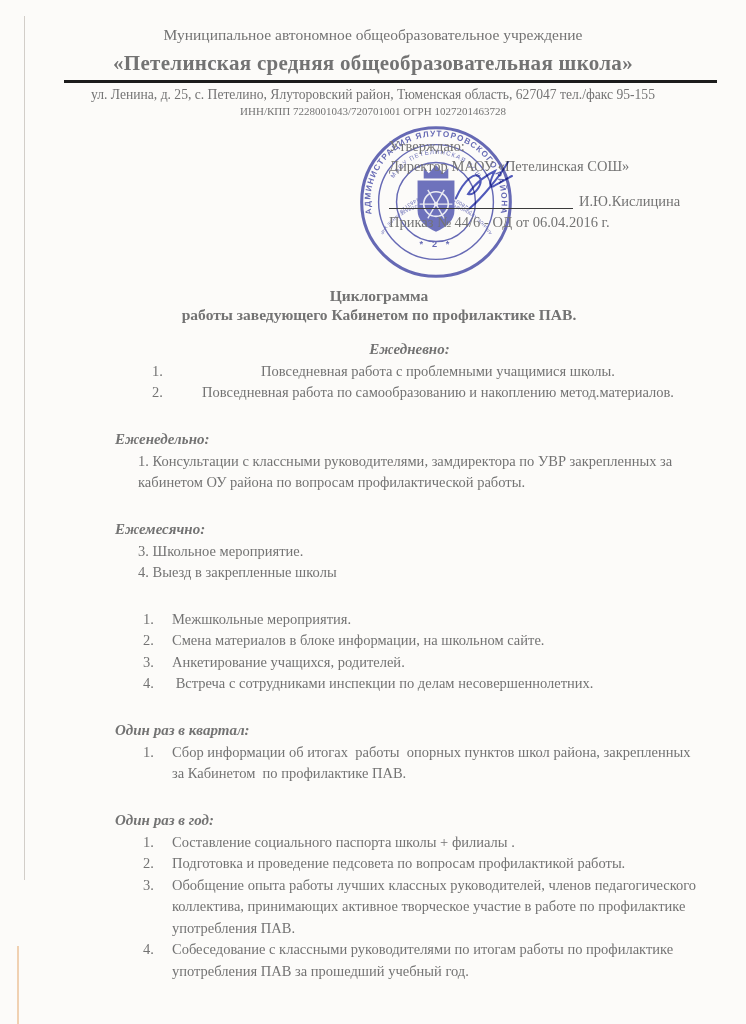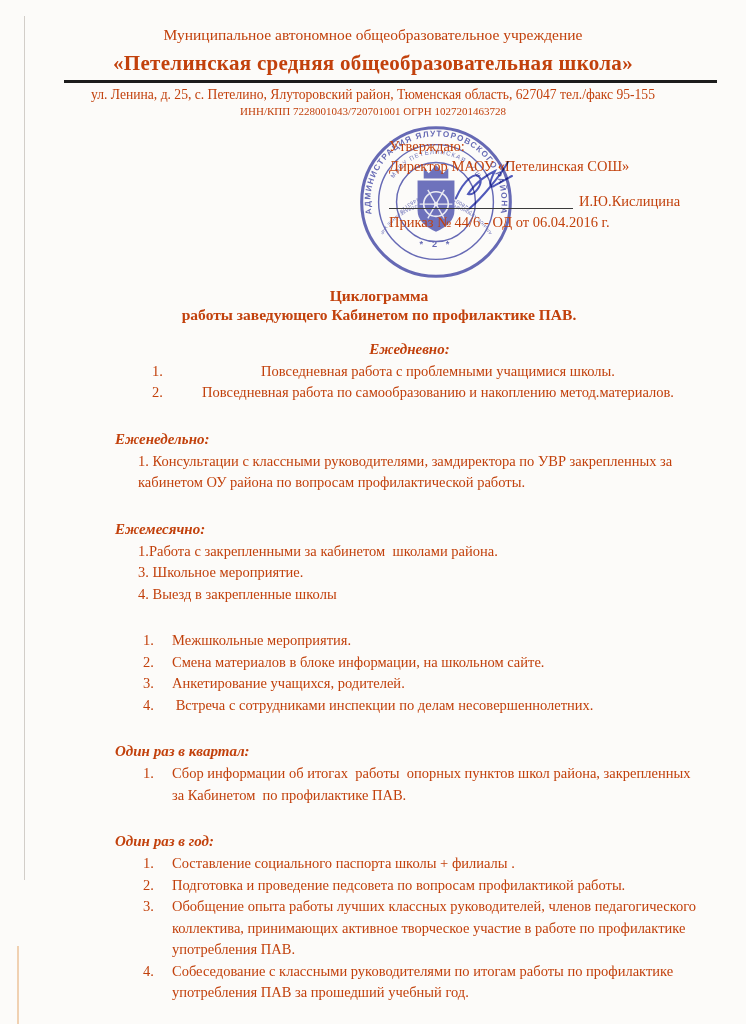--- a/index.html
+++ b/index.html
@@ -1,20 +1,20 @@
 <!DOCTYPE html>
 <html><head>
 <meta charset="utf-8">
 <style>
   html,body{margin:0;padding:0;background:#e9e7e4;}
   .page{
     position:relative;width:746px;height:1024px;margin:0 auto;
     background:#fcfbf9;overflow:hidden;
     font-family:"Liberation Serif","DejaVu Serif",serif;
-    color:#c2410c;
+    color:#737373;
   }
   .scan-line-left{position:absolute;left:24px;top:16px;width:1px;height:864px;background:rgba(175,170,162,.55);}
   .scan-line-corner{position:absolute;left:17px;bottom:0;width:2px;height:78px;background:rgba(228,168,108,.5);}
 
   
   .header{padding-top:25px;text-align:center;}
   .org-type{font-size:15.5px;line-height:20px;}
   .org-name{font-size:21px;font-weight:bold;line-height:30px;margin-top:3px;letter-spacing:.3px;}
   .header-rule{height:2.5px;background:#1c1c1c;margin:2px 29px 3px 64px;}
   .org-address{font-size:13.6px;line-height:17px;}
@@ -138,21 +138,20 @@
             <span class="num">2.</span>
             <span class="text">Повседневная работа по самообразованию и накоплению метод.материалов.</span>
           </div>
         </div>
         <div class="section">
           <div class="sec-heading">Еженедельно:</div>
           <div class="item block"><span class="text">1. Консультации с классными руководителями, замдиректора по УВР закрепленных за кабинетом ОУ района по вопросам профилактической работы.</span></div>
         </div>
         <div class="section">
           <div class="sec-heading">Ежемесячно:</div>
-          <div class="item block"><span class="text">1.Работа с закрепленными за кабинетом  школами района.</span></div>
           <div class="item block"><span class="text">3. Школьное мероприятие.</span></div>
           <div class="item block"><span class="text">4. Выезд в закрепленные школы</span></div>
         </div>
         <div class="section">
           <div class="item hang">
             <span class="num">1.</span>
             <span class="text">Межшкольные мероприятия.</span>
           </div>
           <div class="item hang">
             <span class="num">2.</span>

